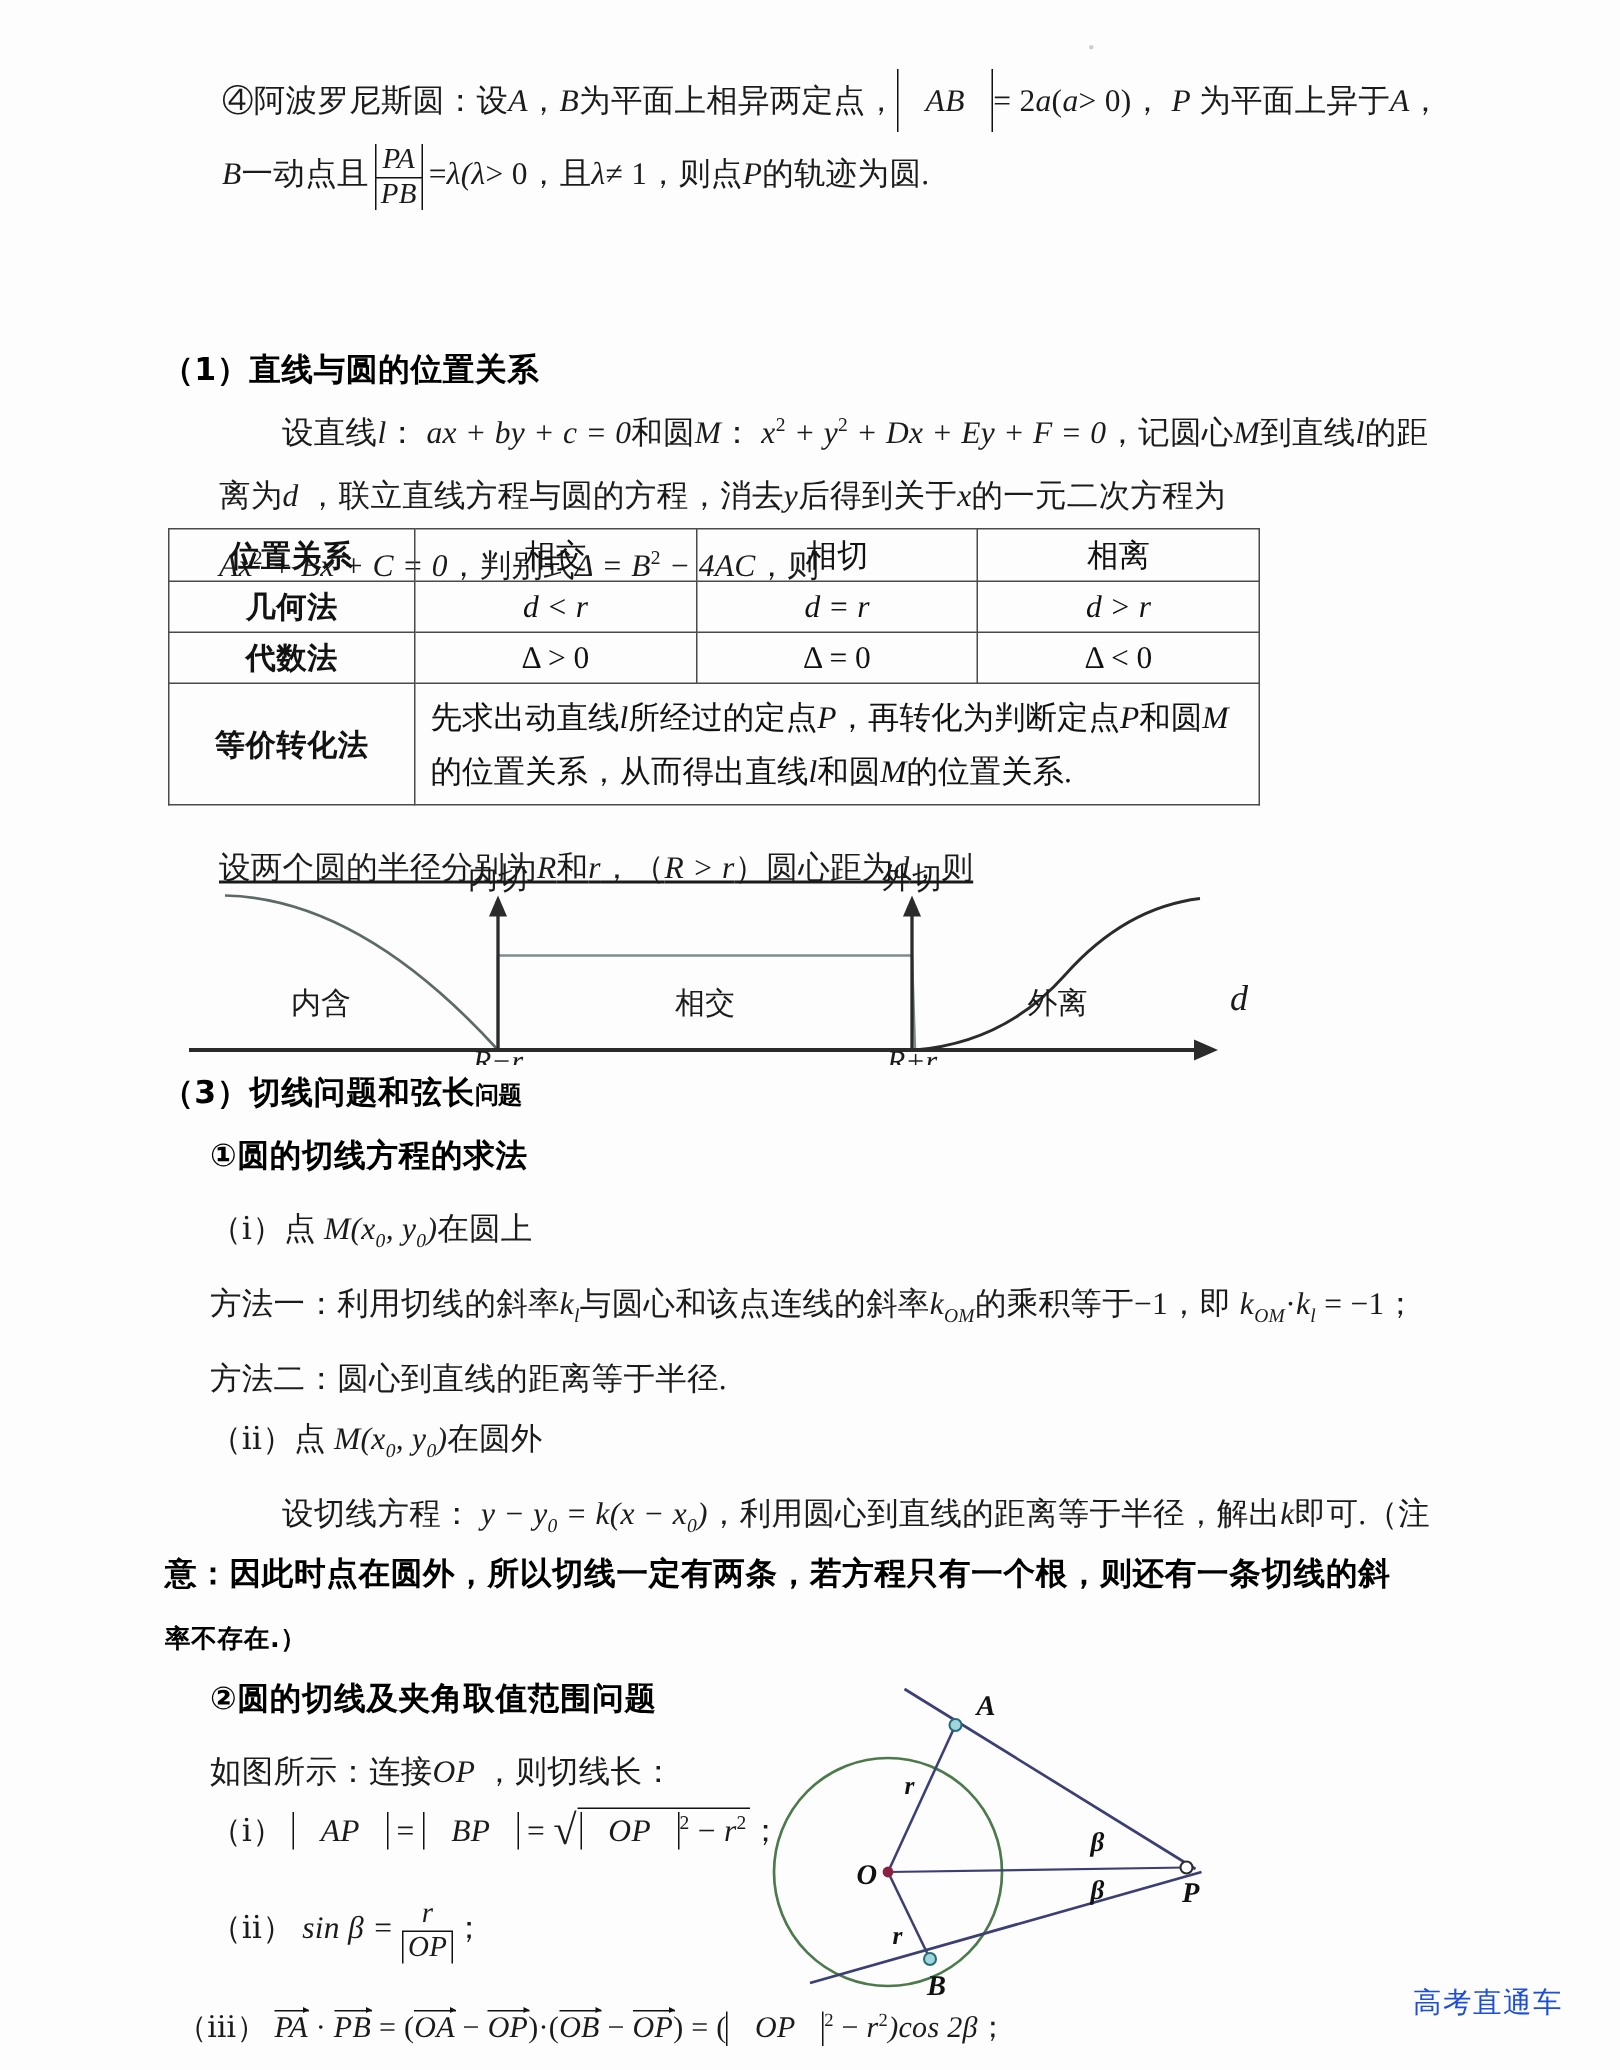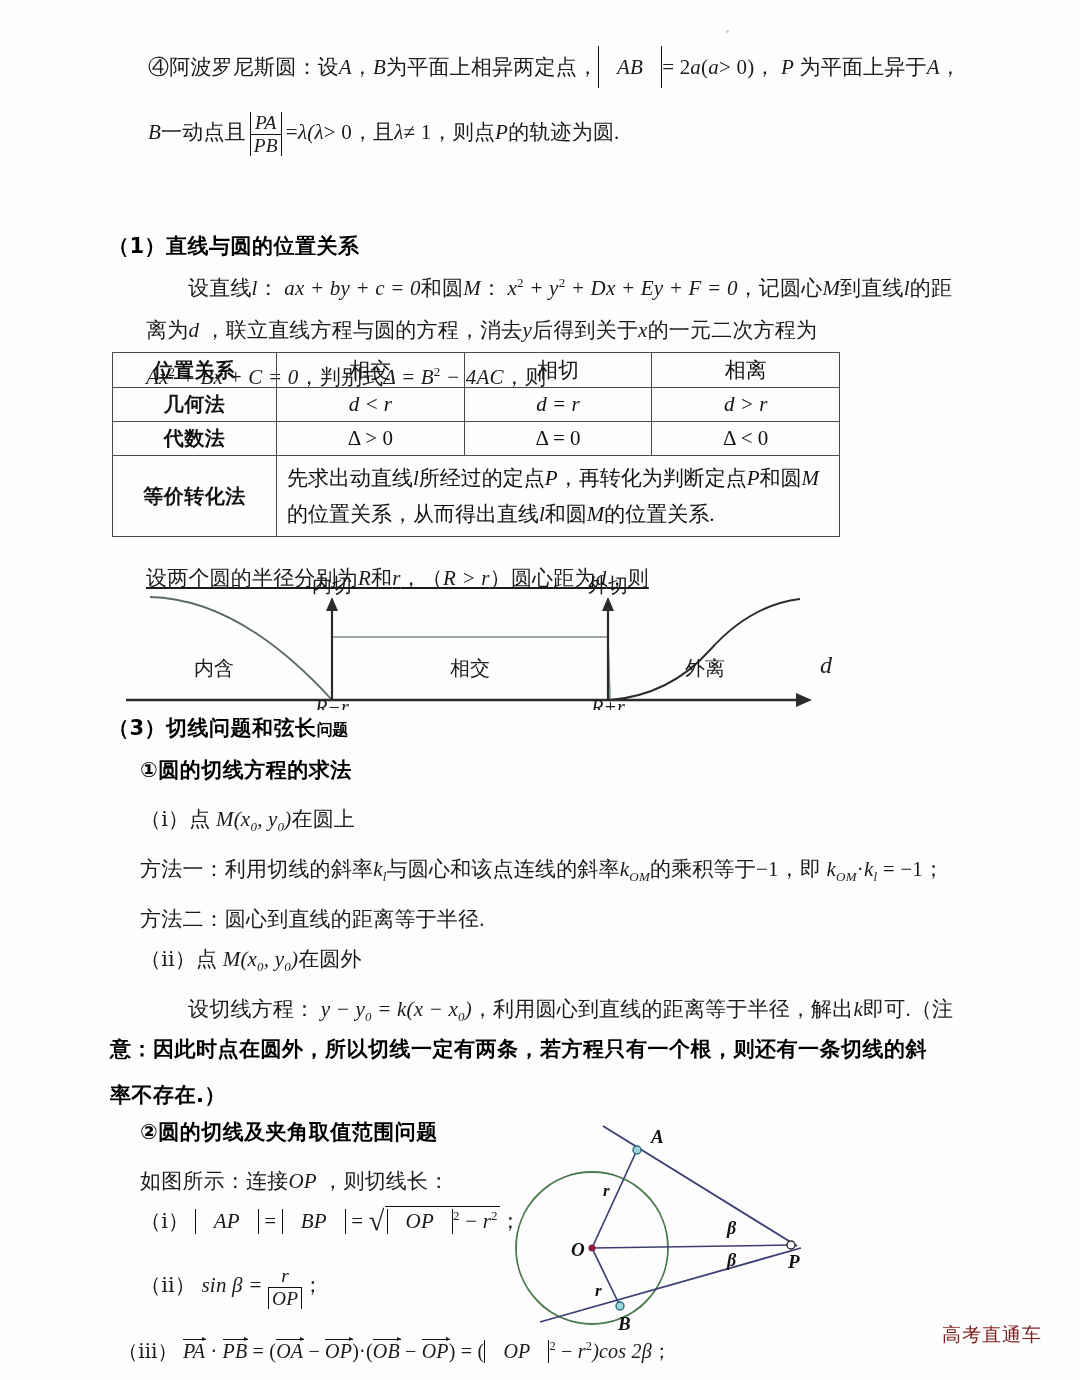--- a/index.html
+++ b/index.html
@@ -84,21 +84,21 @@
   }
   .postable td.wide { text-align: left; padding: 4px 10px; line-height: 36px; }
 
   
   .watermark {
     position: absolute;
     right: 38px;
     bottom: 32px;
     font-family: "DejaVu Sans", "Liberation Sans", sans-serif;
     font-size: 19px;
-    color: #7f1d1d;
+    color: #1d4ed8;
     letter-spacing: 1px;
   }
   .topdot {
     position: absolute;
     left: 726px; top: 30px;
     width: 3px; height: 3px; border-radius: 50%;
     background: #cfcfcf;
   }
   svg text { font-family: "Liberation Serif", serif; }
 </style>
@@ -106,21 +106,21 @@
 <body>
 
 <div id="page">
 
   <div class="topdot"></div>
 
   <div class="blk body-txt" style="left:148px; top:46px; width:880px;">
     <div style="white-space:nowrap;">
       <span>④阿波罗尼斯圆：设</span><span class="math">A</span><span>，</span><span class="math">B</span><span>为平面上相异两定点，</span><span class="abs math">AB</span><span>= 2</span><span class="math">a</span><span>(</span><span class="math">a</span><span>&gt; 0)</span><span>，</span>&nbsp;<span class="math">P</span>&nbsp;<span>为平面上异于</span><span class="math">A</span><span>，</span>
     </div>
-    <div style="white-space:nowrap; margin-top:24px; line-height:normal;">
+    <div style="white-space:nowrap; margin-top:8px; line-height:normal;">
       <span class="math">B</span><span>一动点且</span><span class="frac" style="margin:0 4px;"><span class="num abs math">PA</span><span class="den abs math">PB</span></span><span>=</span><span class="math">λ(λ</span><span>&gt; 0</span><span>，且</span><span class="math">λ</span><span>≠ 1</span><span>，则点</span><span class="math">P</span><span>的轨迹为圆.</span>
     </div>
   </div>
 
 
   <div class="blk bold-head" style="left:108px; top:232px; white-space:nowrap;">（1）直线与圆的位置关系</div>
 
   <div class="blk body-txt" style="left:146px; top:262px; width:845px;">
     <div style="white-space:nowrap; text-indent:42px;">
       <span>设直线</span><span class="math">l</span><span>：</span>&nbsp;<span class="math">ax + by + c = 0</span><span>和圆</span><span class="math">M</span><span>：</span>&nbsp;<span class="math"><span>x</span><sup>2</sup> <span>+</span> <span>y</span><sup>2</sup> <span>+ Dx + Ey + F = 0</span></span><span>，记圆心</span><span class="math">M</span><span>到直线</span><span class="math">l</span><span>的距</span>
@@ -219,21 +219,21 @@
 
   <div class="blk body-txt" style="left:140px; top:938px; white-space:nowrap;">
     <span>（ⅱ）点</span>&nbsp;<span class="math"><span>M(x</span><sub>0</sub><span>,  y</span><sub>0</sub><span>)</span></span><span>在圆外</span>
   </div>
 
   <div class="blk body-txt" style="left:146px; top:988px; width:880px; white-space:nowrap; text-indent:42px;">
     <span>设切线方程：</span>&nbsp;<span class="math"><span>y − y</span><sub>0</sub> <span>= k(x − x</span><sub>0</sub><span>)</span></span><span>，利用圆心到直线的距离等于半径，解出</span><span class="math">k</span><span>即可.（注</span>
   </div>
 
   <div class="blk bold-head" style="left:110px; top:1035px; white-space:nowrap; font-size:21px;">意：因此时点在圆外，所以切线一定有两条，若方程只有一个根，则还有一条切线的斜</div>
-  <div class="blk bold-head" style="left:110px; top:1081px; white-space:nowrap; font-size:21px;">率不存在.）</div>
+  <div class="blk bold-head" style="left:110px; top:1081px; white-space:nowrap; font-size:17px;">率不存在.）</div>
 
   <div class="blk bold-head" style="left:140px; top:1118px; white-space:nowrap;">②圆的切线及夹角取值范围问题</div>
 
   <div class="blk body-txt" style="left:140px; top:1160px; white-space:nowrap;">
     <span>如图所示：连接</span><span class="math">OP</span>&nbsp;<span>，则切线长：</span>
   </div>
 
   <div class="blk body-txt" style="left:140px; top:1205px; white-space:nowrap; line-height:normal;">
     <span>（ⅰ）</span>&nbsp;<span class="abs math">AP</span>&nbsp;<span>=</span>&nbsp;<span class="abs math">BP</span>&nbsp;<span>=</span>&nbsp;<span class="sqrt"><span class="rad">√</span><span class="bar"><span class="abs math">OP</span><sup>2</sup> <span>−</span> <span class="math">r</span><sup>2</sup></span></span><span>；</span>
   </div>

